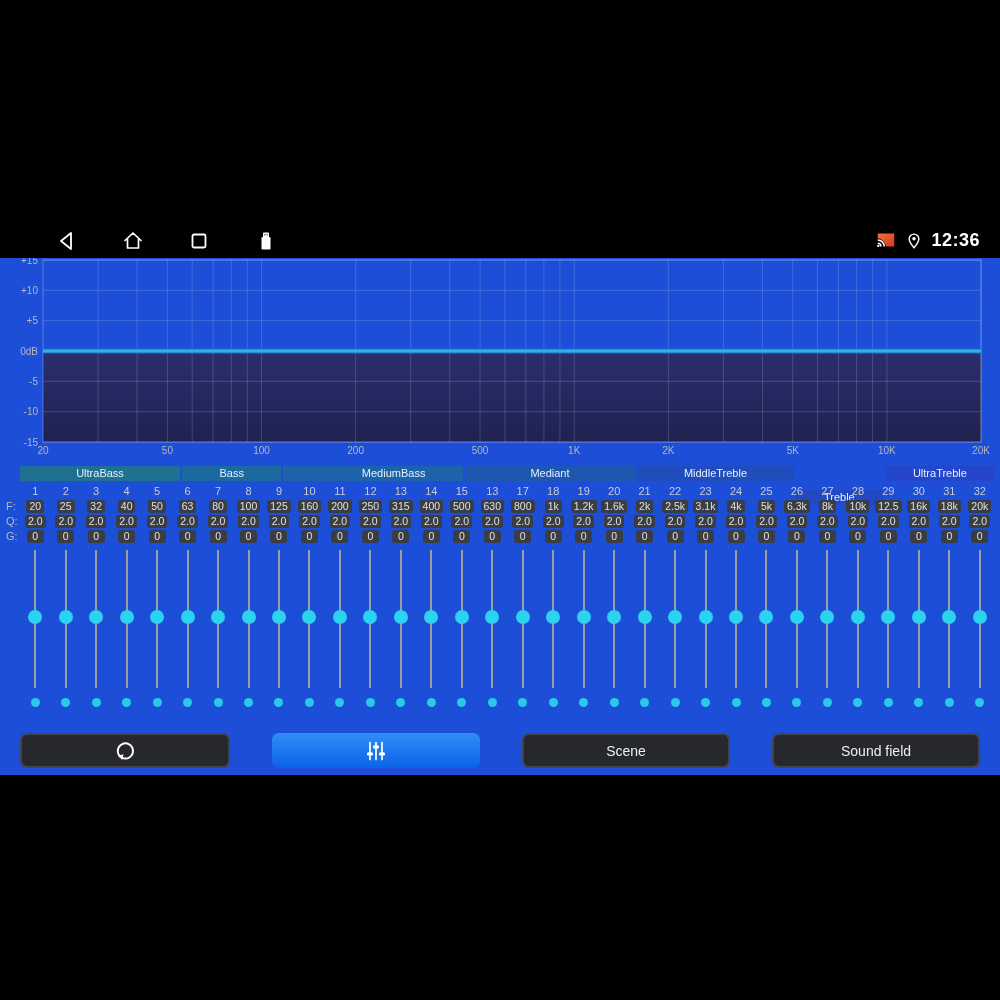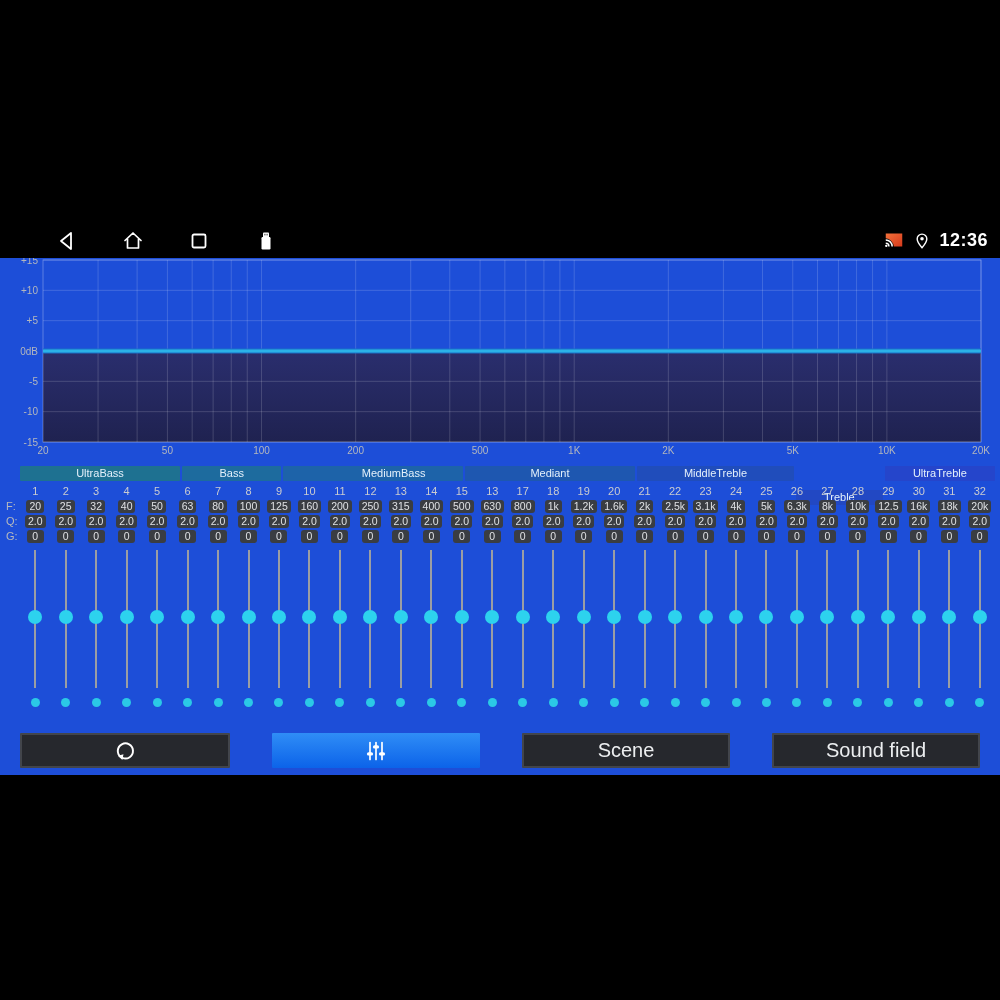--- a/index.html
+++ b/index.html
@@ -2,21 +2,21 @@
 <html><head>
 <meta charset="utf-8">
 <style>
   html,body{margin:0;padding:0;background:#000;}
   *{box-sizing:border-box;font-family:"Liberation Sans",sans-serif;}
   #stage{position:relative;width:1000px;height:1000px;background:#000;overflow:hidden;}
 
   
   #statusbar{position:absolute;left:0;top:222px;width:1000px;height:36px;background:#000;}
   .nav-ic{position:absolute;top:8px;width:22px;height:22px;}
-  #sb-right{position:absolute;right:12px;top:0;height:36px;display:flex;align-items:center;gap:7px;}
+  #sb-right{position:absolute;right:20px;top:0;height:36px;display:flex;align-items:center;gap:7px;}
   #sb-time{color:#fff;font-size:18px;font-weight:bold;letter-spacing:.5px;}
 
   
   #content{position:absolute;left:0;top:258px;width:1000px;height:517px;background:#1d4ed8;}
 
   
   #graph-wrap{position:absolute;left:0;top:0;width:1000px;height:202px;}
 
   
   #groups{position:absolute;left:20px;top:208px;width:975px;height:15px;display:flex;gap:2px;}
@@ -34,22 +34,22 @@
         background:#3a3d42;border-radius:3px;color:#dfe1e4;font-size:10.5px;text-align:center;}
   .rowlab{position:absolute;left:6px;width:14px;color:#b6b9bd;font-size:11px;height:14px;line-height:14px;}
 
   
   #sliders{top:290px;height:165px;}
   .track{position:absolute;left:50%;top:2px;width:2px;height:138px;margin-left:-1px;background:#9b9ea3;}
   .knob{position:absolute;left:50%;top:62px;width:14px;height:14px;margin-left:-7px;border-radius:50%;background:#2dd2ee;}
   .dot{position:absolute;left:50%;top:150px;width:9px;height:9px;margin-left:-4.5px;border-radius:50%;background:#2bc9e6;}
 
   
-  .btn{position:absolute;top:475px;height:35px;border-radius:1px;display:flex;align-items:center;justify-content:center;
-       background:#26282d;border:2px solid #42454b;color:#eceef0;font-size:20px;cursor:pointer;}
+  .btn{position:absolute;top:475px;height:35px;border-radius:7px;display:flex;align-items:center;justify-content:center;
+       background:#26282d;border:2px solid #42454b;color:#eceef0;font-size:14px;cursor:pointer;}
   #btn-reset{left:20px;width:210px;}
   #btn-eq{left:272px;width:208px;border:none;background:linear-gradient(#2f8df6,#0c63e9);}
   #btn-scene{left:522px;width:208px;}
   #btn-sound{left:772px;width:208px;}
 </style>
 </head>
 <body>
 
 <div id="stage">
 

